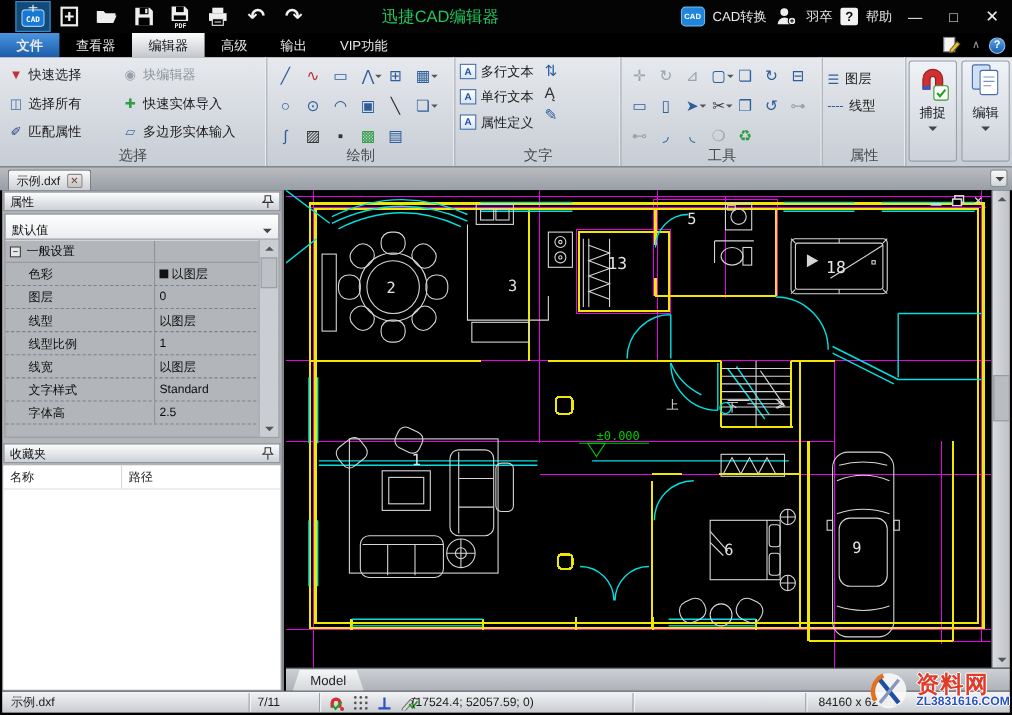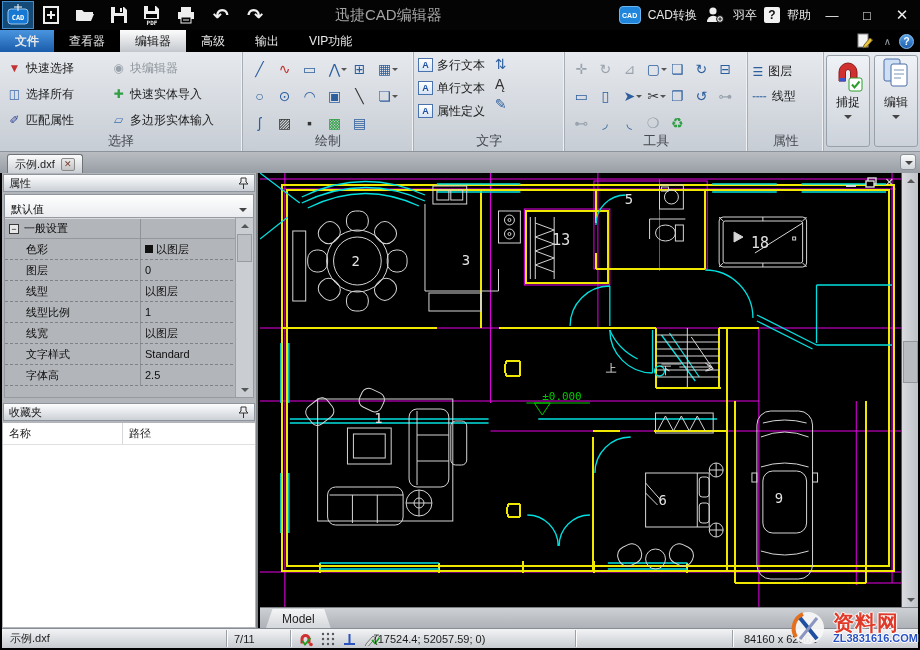--- a/index.html
+++ b/index.html
@@ -1,23 +1,23 @@
 <!DOCTYPE html>
 <html><head>
 <meta charset="utf-8">
 <style>
 *{margin:0;padding:0;box-sizing:border-box}
 body{margin:0;background:#222}
 .win{width:920px;height:650px;position:relative;background:#000;font-family:"Liberation Sans","DejaVu Sans",sans-serif;overflow:hidden}
 
-.titlebar{position:absolute;left:0;top:0;right:0;height:30px;background:#040404;display:flex;align-items:center;color:#e8e8e8}
+.titlebar{position:absolute;left:12px;top:0;right:0;height:30px;background:#040404;display:flex;align-items:center;color:#e8e8e8}
 .logo{width:32px;height:28px;margin-left:2px;background:#134a78;border:1px solid #3f8fd0;display:flex;align-items:center;justify-content:center}
 .qbtn{width:34px;height:30px;display:flex;align-items:center;justify-content:center;cursor:pointer}
 .glyphbtn{font-size:19px;font-weight:bold;color:#f0f0f0}
-.apptitle{position:absolute;left:335px;top:0;height:30px;display:flex;align-items:center;font-size:15px;color:#a3a3a3}
+.apptitle{position:absolute;left:335px;top:0;height:30px;display:flex;align-items:center;font-size:15px;color:#22c55e}
 .tright{position:absolute;right:4px;top:0;height:30px;display:flex;align-items:center;gap:7px;font-size:12px}
 .cadconv{width:22px;height:18px;background:#1f86dc;border-radius:4px;color:#fff;font-size:7px;font-weight:bold;display:flex;align-items:center;justify-content:center;border:1px solid #6cb6f0}
 .helpbox{width:16px;height:16px;background:#f2f2f2;color:#111;font-weight:bold;font-size:12px;display:flex;align-items:center;justify-content:center;border-radius:2px}
 .winctl{width:28px;text-align:center;font-size:13px;color:#eee;cursor:pointer}
 .winctl.close{font-size:15px}
 
 .menubar{position:absolute;top:30px;left:0;right:0;height:22px;background:#000;display:flex;align-items:center}
 .mtab{padding:0 15px;line-height:22px;font-size:12px;color:#e8e8e8;cursor:pointer}
 .mtab.file{background:linear-gradient(#4a95e0,#1a5caa);font-weight:bold}
 .mtab.active{background:linear-gradient(#fdfdfd,#c3c7cd);color:#111}
@@ -70,21 +70,21 @@
 .pval{flex:1;display:flex;align-items:center;padding-left:4px;gap:3px}
 .minusbox{width:10px;height:10px;border:1px solid #3a3a3a;background:#e8e8e8;font-size:9px;line-height:8px;text-align:center;color:#111}
 .swatch{width:8px;height:8px;background:#111;display:inline-block}
 .pscroll{position:absolute;right:0;top:0;width:18px;height:179px;background:#caced3;border-left:1px solid #9aa0a6}
 .sarr{position:absolute;left:0;width:17px;height:15px;display:flex;align-items:center;justify-content:center}
 .sarr::after{content:"";border:4px solid transparent}
 .sarr.up{top:0}.sarr.up::after{border-bottom-color:#555;transform:translateY(-2px)}
 .sarr.dn{bottom:0}.sarr.dn::after{border-top-color:#555;transform:translateY(2px)}
 .sthumb{position:absolute;left:1px;width:15px;background:#bdc1c6;border:1px solid #979ca2}
 .fcols{position:absolute;left:1px;right:1px;top:250px;height:22px;background:#fff;display:flex;font-size:11px;color:#222;border-bottom:1px solid #e0e0e0}
-.fcols .c1{width:120px;display:flex;align-items:center;padding-left:6px;border-right:1px solid #d5d8db}
+.fcols .c1{width:108px;display:flex;align-items:center;padding-left:6px;border-right:1px solid #d5d8db}
 .fcols .c2{flex:1;display:flex;align-items:center;padding-left:6px}
 .flist{position:absolute;left:1px;right:1px;top:272px;bottom:1px;background:#fff}
 
 .canvas{position:absolute;left:260px;top:173px;right:2px;bottom:22px;background:#000}
 .mdi{position:absolute;top:3px;right:24px;display:flex;gap:8px;align-items:center;z-index:5}
 .mdi .x{color:#d9d9d9;font-size:11px;font-weight:bold;cursor:pointer}
 .vscroll{position:absolute;right:0;top:0;width:17px;height:434px;background:linear-gradient(90deg,#d9dbdf,#bfc3c8);border-left:1px solid #55585c}
 .vthumb{position:absolute;left:1px;width:15px;top:168px;height:42px;background:#b9bdc2;border:1px solid #94989e}
 .modelstrip{position:absolute;left:0;right:0;bottom:0;height:21px;background:linear-gradient(#cdd0d4,#aeb2b8);border-top:1px solid #7d8186}
 .modeltab{position:absolute;left:6px;top:1px;height:19px;padding:0 16px;background:linear-gradient(#f4f5f6,#d4d7db);clip-path:polygon(10% 0,90% 0,100% 100%,0 100%);font-size:12px;color:#222;display:flex;align-items:center;cursor:pointer}

